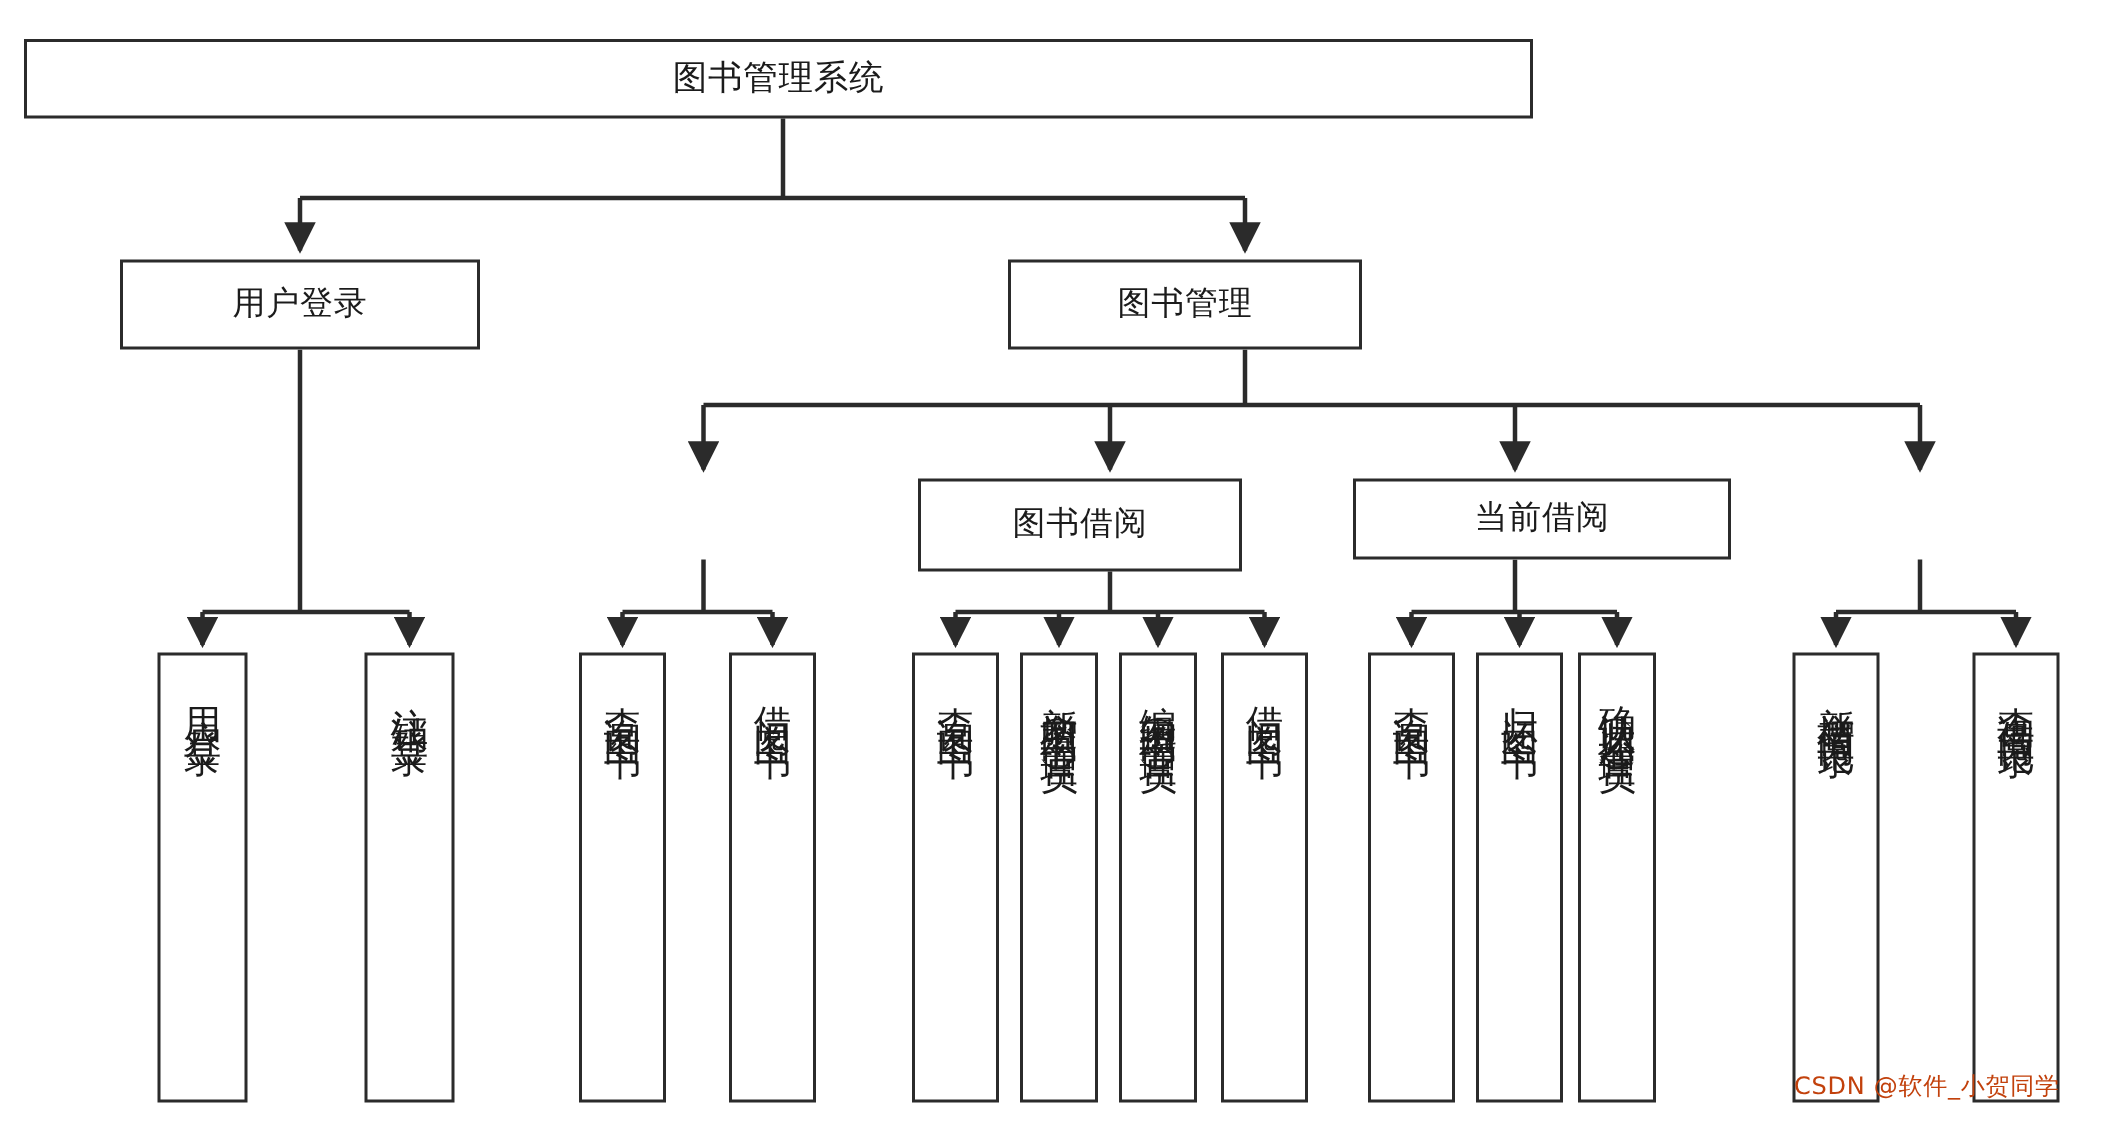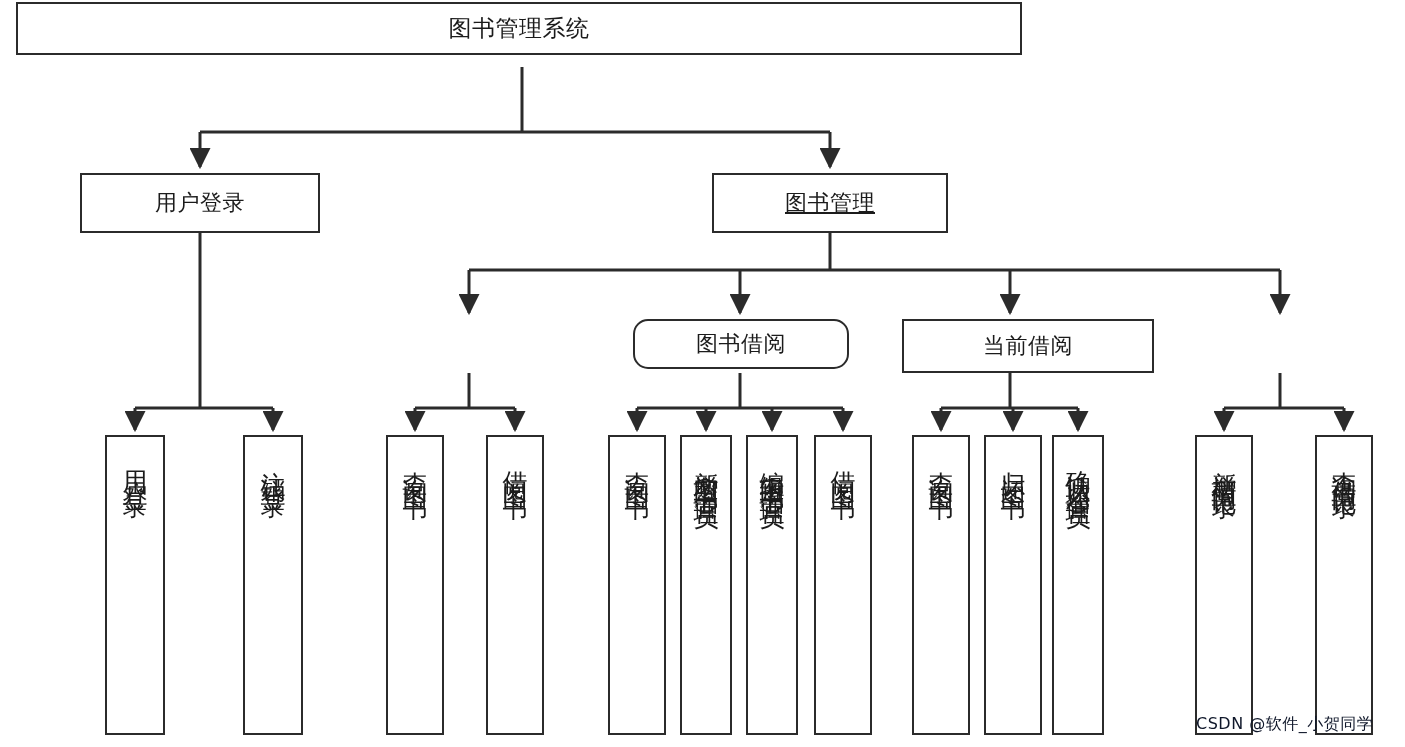--- a/index.html
+++ b/index.html
@@ -43,21 +43,21 @@
     line-height:1.0;
     letter-spacing:8px;
     white-space:pre;
   }
   .node.leaf.tall .lbl{letter-spacing:5px;}
 
   .watermark{
     position:absolute;
     left:1196px;top:714px;
     font-size:16px;
-    color:#0f172a;
+    color:#c2410c;
     white-space:nowrap;
     letter-spacing:0.5px;
     font-family:"DejaVu Sans","Liberation Sans",sans-serif;
   }
 </style>
 </head>
 <body>
 
 <div id="stage">
 
@@ -104,32 +104,32 @@
       <path d="M 1013 408 L 1013 430" marker-end="url(#arrow)"></path>
       <path d="M 1078 408 L 1078 430" marker-end="url(#arrow)"></path>
 
       <path d="M 1280 373 L 1280 408"></path>
       <path d="M 1224 408 L 1344 408"></path>
       <path d="M 1224 408 L 1224 430" marker-end="url(#arrow)"></path>
       <path d="M 1344 408 L 1344 430" marker-end="url(#arrow)"></path>
     </g>
   </svg>
 
-  <div class="node root h" id="n-root" style="left:16px;top:2px;width:1006px;height:53px;">
+  <div class="node root h" id="n-root" style="left:16px;top:26px;width:1006px;height:53px;">
     <span class="lbl">图书管理系统</span>
   </div>
 
   <div class="node h" style="left:80px;top:173px;width:240px;height:60px;">
     <span class="lbl">用户登录</span>
   </div>
-  <div class="node h" style="left:712px;top:173px;width:236px;height:60px;text-decoration:underline;">
+  <div class="node h" style="left:672px;top:173px;width:236px;height:60px;">
     <span class="lbl">图书管理</span>
   </div>
 
-  <div class="node h" style="left:633px;top:319px;width:216px;height:50px;border-radius:15px;">
+  <div class="node h" style="left:612px;top:319px;width:216px;height:62px;">
     <span class="lbl">图书借阅</span>
   </div>
   <div class="node h" style="left:902px;top:319px;width:252px;height:54px;">
     <span class="lbl">当前借阅</span>
   </div>
 
   <div class="node leaf" style="left:105px;top:435px;width:60px;height:300px;">
     <span class="lbl">用户登录</span>
   </div>
   <div class="node leaf" style="left:243px;top:435px;width:60px;height:300px;">

